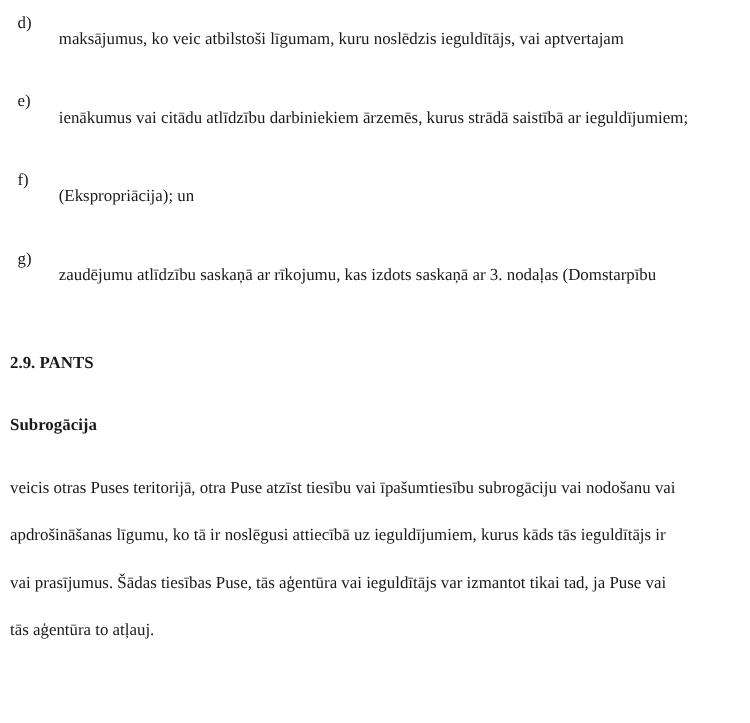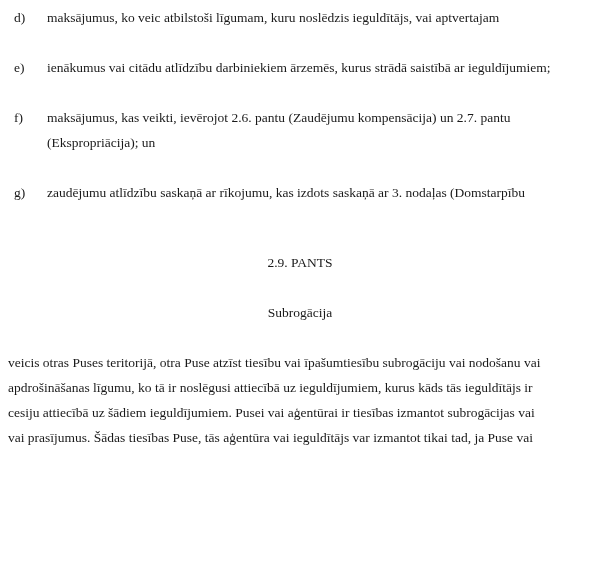--- a/index.html
+++ b/index.html
@@ -31,24 +31,25 @@
     flex: 0 0 39px;
     box-sizing: border-box;
     padding-left: 6px;
   }
   .item-body {
     flex: 1;
     min-width: 0;
   }
   .line {
     white-space: nowrap;
+    margin-top: 13px;
   }
   .center-heading {
-    text-align: center;
     margin-bottom: 25px;
+    font-weight: bold;
   }
 </style>
 </head>
 <body>
 
 <div class="page">
 
   <div class="list-item">
     <div class="marker">d)</div>
     <div class="item-body">
@@ -59,36 +60,35 @@
   <div class="list-item">
     <div class="marker">e)</div>
     <div class="item-body">
       <div class="line">ienākumus vai citādu atlīdzību darbiniekiem ārzemēs, kurus strādā saistībā ar ieguldījumiem;</div>
     </div>
   </div>
 
   <div class="list-item">
     <div class="marker">f)</div>
     <div class="item-body">
-      <div class="line">maksājumus, kas veikti, ievērojot 2.6. pantu (Zaudējumu kompensācija) un 2.7. pantu</div>
       <div class="line">(Ekspropriācija); un</div>
     </div>
   </div>
 
   <div class="list-item last">
     <div class="marker">g)</div>
     <div class="item-body">
       <div class="line">zaudējumu atlīdzību saskaņā ar rīkojumu, kas izdots saskaņā ar 3. nodaļas (Domstarpību</div>
     </div>
   </div>
 
   <div class="center-heading">2.9. PANTS</div>
 
   <div class="center-heading">Subrogācija</div>
 
   <div>
     <div class="line">veicis otras Puses teritorijā, otra Puse atzīst tiesību vai īpašumtiesību subrogāciju vai nodošanu vai</div>
     <div class="line">apdrošināšanas līgumu, ko tā ir noslēgusi attiecībā uz ieguldījumiem, kurus kāds tās ieguldītājs ir</div>
-    <div class="line">cesiju attiecībā uz šādiem ieguldījumiem. Pusei vai aģentūrai ir tiesības izmantot subrogācijas vai</div>
     <div class="line">vai prasījumus. Šādas tiesības Puse, tās aģentūra vai ieguldītājs var izmantot tikai tad, ja Puse vai</div>
+    <div class="line">tās aģentūra to atļauj.</div>
   </div>
 
 </div>
 
 </body></html>

